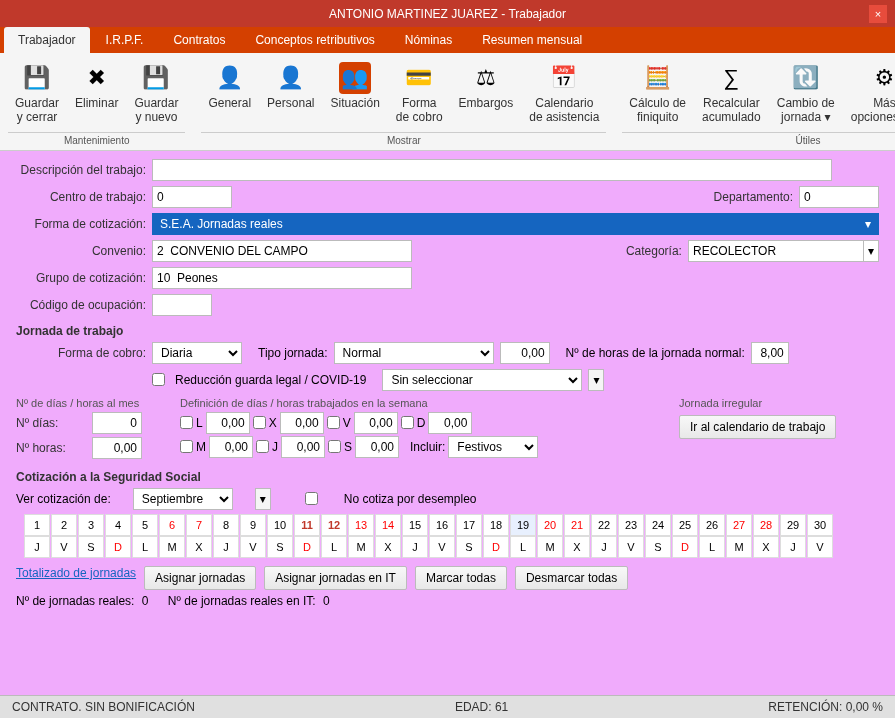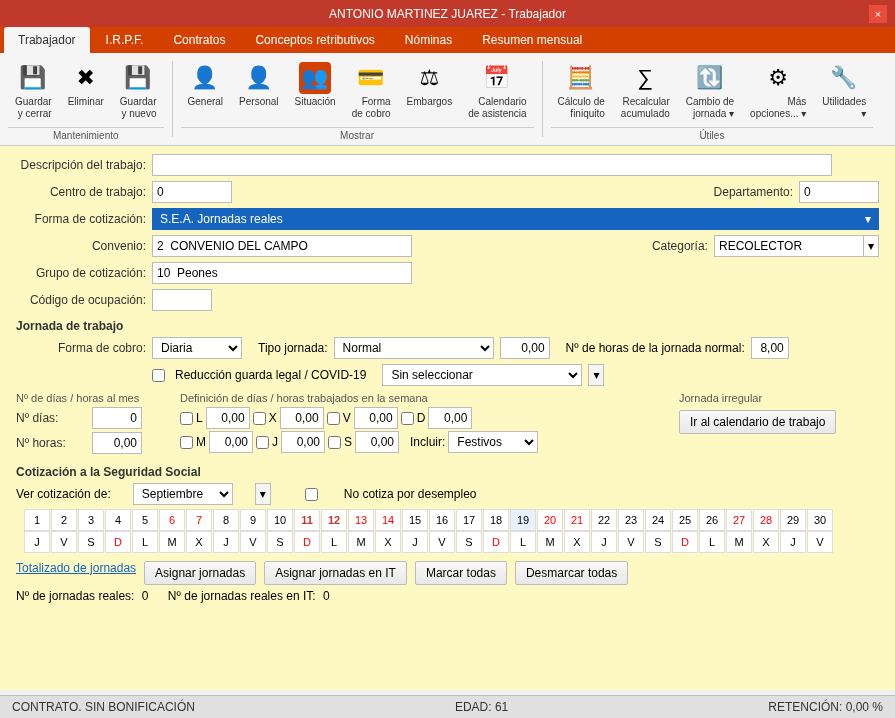--- a/index.html
+++ b/index.html
@@ -94,35 +94,35 @@
       background: transparent;
     }
     .toolbar-btn .btn-icon {
       width: 32px;
       height: 32px;
       margin-bottom: 2px;
       display: flex; align-items: center; justify-content: center;
       font-size: 22px;
     }
     .toolbar-btn .btn-label {
-      font-size: 10px;
-      text-align: right;
+      font-size: 12px;
+      text-align: center;
       color: #333;
       line-height: 1.2;
       white-space: nowrap;
     }
     .toolbar-btn.highlighted .btn-icon {
       background: #d44000;
       color: white;
       border-radius: 4px;
     }
 
     
     .main-content {
-      background: #fef9c3;
+      background: #f0abfc;
       padding: 8px 16px;
       overflow-y: auto;
       height: calc(718px - 28px - 38px - 80px - 28px);
     }
 
     
     .form-row {
       display: flex;
       align-items: center;
       margin-bottom: 5px;
@@ -344,21 +344,21 @@
       <button style="background:#1565C0;color:white;border:none;padding:2px 8px;height:22px;cursor:pointer;">▾</button>
     </div>
   </div>
 
   <div class="form-row">
     <label class="form-label">Convenio:</label>
     <input type="text" class="form-input" style="width: 260px;" value="2  CONVENIO DEL CAMPO">
     <span style="flex:1;"></span>
     <label class="form-label" style="min-width:70px;text-align:right;">Categoría:</label>
     <div style="display:flex;align-items:center;">
-      <input type="text" class="form-input" style="width: 150px;" value="RECOLECTOR">
+      <input type="text" class="form-input" style="width: 176px;" value="RECOLECTOR">
       <button class="select-normal" style="border-left:none;height:22px;cursor:pointer;padding:0 4px;">▾</button>
     </div>
   </div>
 
   <div class="form-row">
     <label class="form-label">Grupo de cotización:</label>
     <input type="text" class="form-input" style="width: 260px;" value="10  Peones">
   </div>
 
   <div class="form-row">

